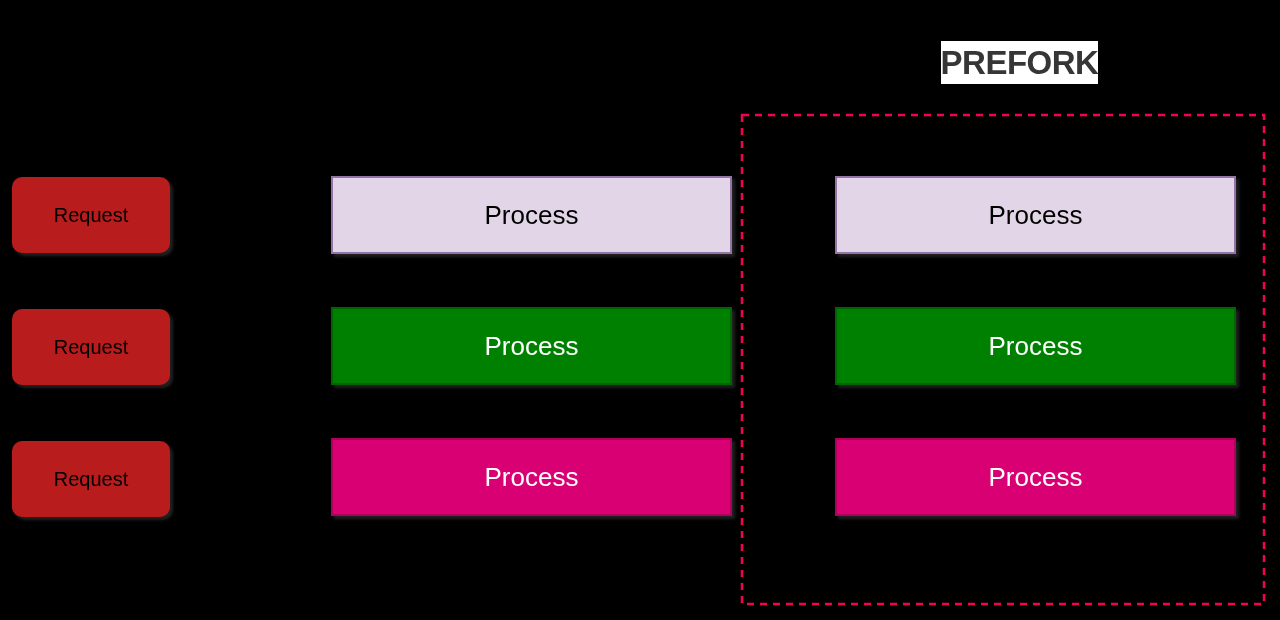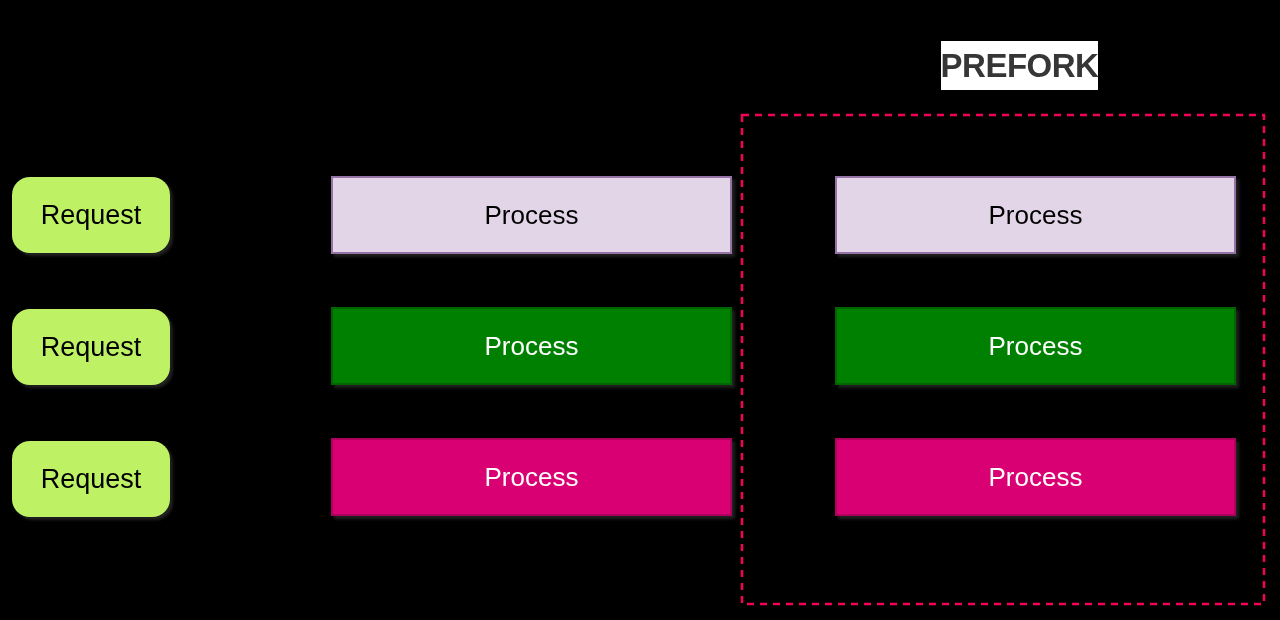--- a/index.html
+++ b/index.html
@@ -13,21 +13,21 @@
     width: 1280px;
     height: 620px;
     background: #000000;
     overflow: hidden;
   }
   .title {
     position: absolute;
     left: 941px;
     top: 41px;
     width: 157px;
-    height: 49px;
+    height: 43px;
     background: #ffffff;
     color: #363636;
     font-size: 33px;
     font-weight: bold;
     display: flex;
     align-items: center;
     justify-content: center;
     letter-spacing: -0.5px;
   }
   .boundary {
@@ -35,24 +35,24 @@
     left: 740px;
     top: 113px;
     width: 526px;
     height: 493px;
   }
   .request {
     position: absolute;
     left: 12px;
     width: 158px;
     height: 76px;
-    background: #bef264;
-    border-radius: 18px;
+    background: #b91c1c;
+    border-radius: 10px;
     color: #000000;
-    font-size: 27px;
+    font-size: 20px;
     display: flex;
     align-items: center;
     justify-content: center;
     box-shadow: 3px 3px 3px rgba(120,120,120,0.28);
   }
   .process {
     position: absolute;
     width: 401px;
     height: 78px;
     font-size: 26px;

